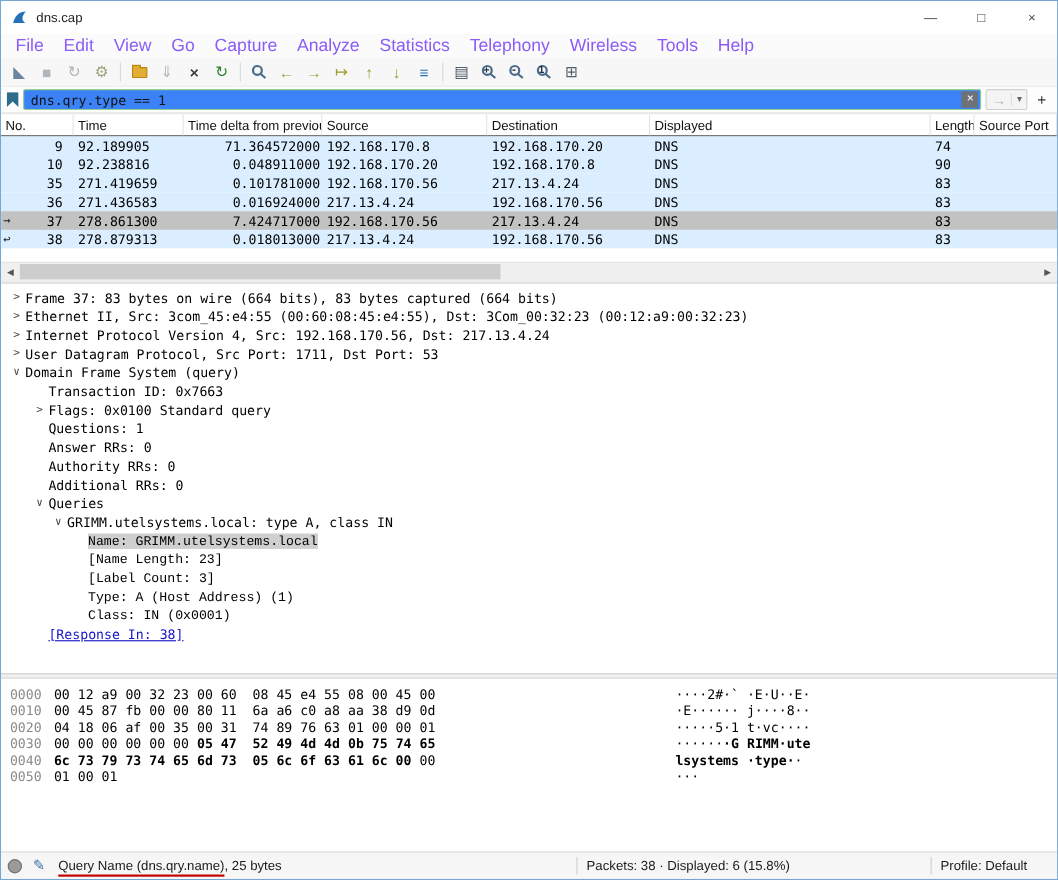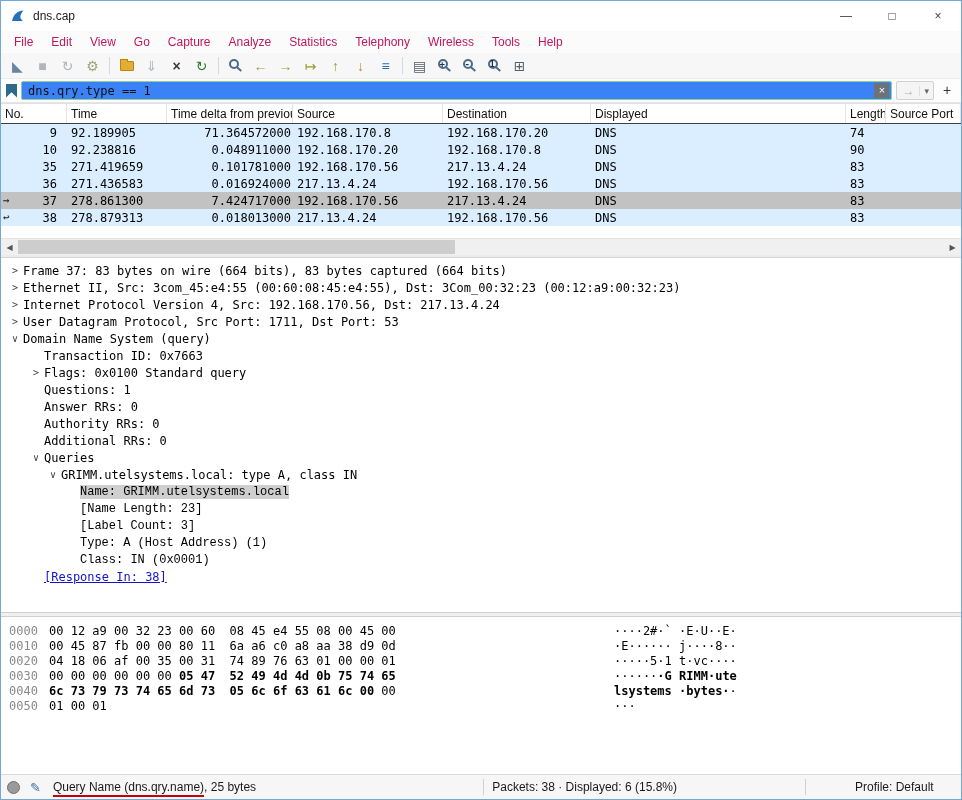--- a/index.html
+++ b/index.html
@@ -9,21 +9,21 @@
 
   
   .titlebar { height:30px; flex:none; display:flex; align-items:center; background:#ffffff; }
   .titlebar .logo { margin-left:9px; display:flex; align-items:center; }
   .titlebar .title { margin-left:7px; font-size:12px; color:#222; flex:1; }
   .wctl { width:46px; height:30px; display:flex; align-items:center; justify-content:center;
           font-size:12px; color:#444; cursor:default; }
 
   
   .menubar { height:22px; flex:none; display:flex; align-items:center; background:#fbfbfb; padding-left:4px; }
-  .menubar .mi { padding:3px 9px; font-size:12px; color:#be185d; }
+  .menubar .mi { padding:3px 9px; font-size:16px; color:#8b5cf6; }
 
   
   .toolbar { height:26px; flex:none; display:flex; align-items:center; background:#f7f7f7;
              border-bottom:1px solid #ececec; padding-left:4px; }
   .tbi { width:25px; height:22px; display:flex; align-items:center; justify-content:center;
          font-size:14px; position:relative; }
   .tsep { width:1px; height:17px; background:#d9d9d9; margin:0 4px; flex:none; }
   .tb-fin  { color:#69869e; }
   .tb-dis  { color:#b0b6bc; }
   .tb-dim  { color:#9aa57a; }
@@ -108,21 +108,21 @@
   
   .statusbar { flex:1; display:flex; align-items:center; background:#f6f6f6;
                border-top:1px solid #d9d9d9; padding:0 6px; font-size:12px; color:#1a1a1a; }
   .expert-dot { width:13px; height:13px; border-radius:50%; background:#9a9a9a;
                 border:1px solid #6f6f6f; display:block; margin-right:10px; }
   .pencil { color:#3a6ea5; font-size:13px; margin-right:12px; }
   .fld-label { border-bottom:2px solid #c40000; padding-bottom:1px; }
   .ssep { width:1px; height:16px; background:#d0d0d0; margin:0 8px; flex:none; }
   .sspacer { flex:1; }
   .spackets { padding-right:120px; }
-  .sprofile { width:100px;margin-left:41px; }
+  .sprofile { width:100px; }
 </style>
 </head>
 <body>
 
 <div class="window">
 
   <div class="titlebar">
     <span class="logo">
       <svg width="16" height="16" viewBox="0 0 16 16">
           <path d="M2 13 C3.5 6 8 2.5 13.5 2.5 C10 6.5 9 10 13 13 Z" fill="#2571b8"></path>
@@ -307,21 +307,21 @@
     <div class="dl i0">
         <span class="exp">&gt;</span>
         <span class="txt">Internet Protocol Version 4, Src: 192.168.170.56, Dst: 217.13.4.24</span>
       </div>
     <div class="dl i0">
         <span class="exp">&gt;</span>
         <span class="txt">User Datagram Protocol, Src Port: 1711, Dst Port: 53</span>
       </div>
     <div class="dl i0">
         <span class="exp">∨</span>
-        <span class="txt">Domain Name System (query)</span>
+        <span class="txt">Domain Frame System (query)</span>
       </div>
     <div class="dl i1">
         <span class="exp"></span>
         <span class="txt">Transaction ID: 0x7663</span>
       </div>
     <div class="dl i1">
         <span class="exp">&gt;</span>
         <span class="txt">Flags: 0x0100 Standard query</span>
       </div>
     <div class="dl i1">
@@ -393,21 +393,21 @@
       <span class="asc"><span>·····5·1 t·vc····</span><span class="selb"></span><span></span></span>
     </div>
     <div class="hr">
       <span class="off">0030</span>
       <span class="hx"><span>00 00 00 00 00 00 </span><span class="selb">05 47  52 49 4d 4d 0b 75 74 65</span><span></span></span>
       <span class="asc"><span>······</span><span class="selb">·G RIMM·ute</span><span></span></span>
     </div>
     <div class="hr">
       <span class="off">0040</span>
       <span class="hx"><span></span><span class="selb">6c 73 79 73 74 65 6d 73  05 6c 6f 63 61 6c 00</span><span> 00</span></span>
-      <span class="asc"><span></span><span class="selb">lsystems ·bytes·</span><span>·</span></span>
+      <span class="asc"><span></span><span class="selb">lsystems ·type·</span><span>·</span></span>
     </div>
     <div class="hr">
       <span class="off">0050</span>
       <span class="hx"><span>01 00 01</span><span class="selb"></span><span></span></span>
       <span class="asc"><span>···</span><span class="selb"></span><span></span></span>
     </div>
   </div>
 
   <div class="statusbar">
     <span class="expert-dot"></span>

